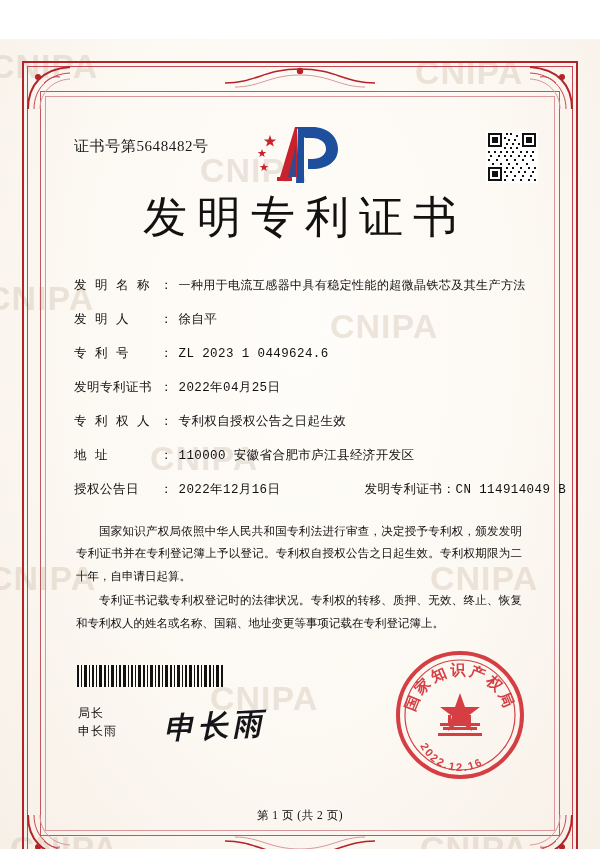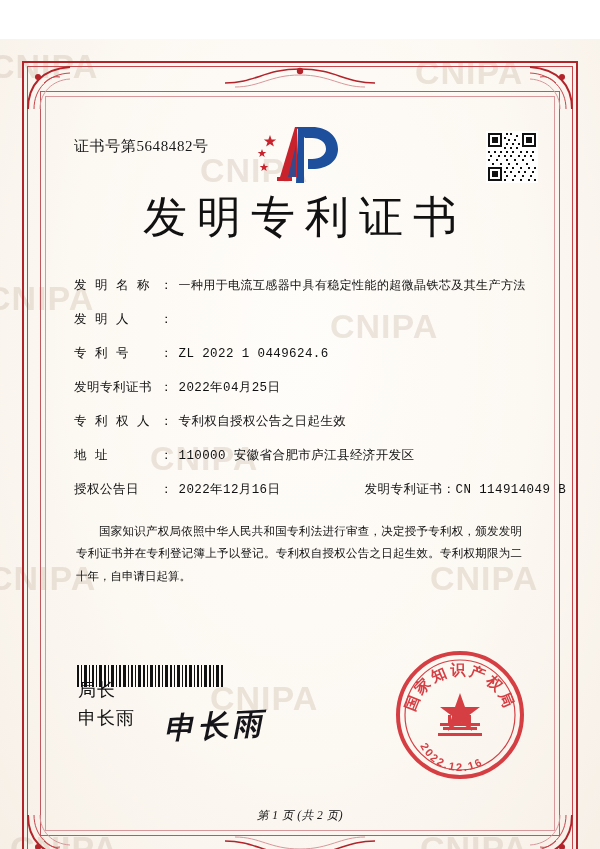--- a/index.html
+++ b/index.html
@@ -198,22 +198,22 @@
     left: 20px;
     bottom: 132px;
     width: 148px;
     height: 22px;
   }
 
   
   .sign-block {
     position: absolute;
     left: 22px;
-    bottom: 86px;
-    font-size: 18px;
+    bottom: 78px;
+    font-size: 12px;
     line-height: 1.55;
     color: #111;
     letter-spacing: 1px;
   }
   .handwriting {
     position: absolute;
     left: 108px;
     bottom: 72px;
     font-size: 30px;
     font-family: "DejaVu Serif", serif;
@@ -435,26 +435,27 @@
 
       <div class="field-row">
         <span class="field-label">发 明 名 称</span>
         <span class="field-colon">：</span>
         <span class="field-value small">一种用于电流互感器中具有稳定性能的超微晶铁芯及其生产方法</span>
       </div>
 
       <div class="field-row">
         <span class="field-label">发 明 人</span>
         <span class="field-colon">：</span>
+        <span class="field-value">徐自平</span>
       </div>
 
       <div class="field-row">
         <span class="field-label">专 利 号</span>
         <span class="field-colon">：</span>
-        <span class="field-value">ZL 2022 1 0449624.6</span>
+        <span class="field-value">ZL 2023 1 0449624.6</span>
       </div>
 
       <div class="field-row">
         <span class="field-label">发明专利证书</span>
         <span class="field-colon">：</span>
         <span class="field-value">2022年04月25日</span>
       </div>
 
       <div class="field-row">
         <span class="field-label">专 利 权 人</span>
@@ -473,20 +474,21 @@
         <span class="field-colon">：</span>
         <span class="field-value">2022年12月16日</span>
         <span class="field-label2">发明专利证书：</span>
         <span class="field-value">CN 114914049 B</span>
       </div>
 
     </div>
 
     <div class="paragraphs">
       <p>国家知识产权局依照中华人民共和国专利法进行审查，决定授予专利权，颁发发明专利证书并在专利登记簿上予以登记。专利权自授权公告之日起生效。专利权期限为二十年，自申请日起算。</p>
+      <p>专利证书记载专利权登记时的法律状况。专利权的转移、质押、无效、终止、恢复和专利权人的姓名或名称、国籍、地址变更等事项记载在专利登记簿上。</p>
     </div>
 
     <div class="barcode">
       <svg width="148" height="22" viewBox="0 0 148 22">
         <rect x="0" y="0" width="148" height="22" fill="#fdfaf6"></rect>
         <g fill="#111">
           <rect x="1" y="0" width="2" height="22"></rect>
             <rect x="5" y="0" width="1" height="22"></rect>
           <rect x="8" y="0" width="3" height="22"></rect>
             <rect x="13" y="0" width="1" height="22"></rect>
@@ -559,17 +561,17 @@
           <path id="sealBottom" d="M 22,78 A 44,44 0 0 0 110,78" fill="none"></path>
           <text font-family="'Liberation Sans', sans-serif" font-size="11" font-weight="bold" fill="#d0262c" letter-spacing="2">
             <textPath href="#sealBottom" startOffset="14%">2022.12.16</textPath>
           </text>
         </g>
       </svg>
     </div>
 
   </div>
 
-  <div class="page-no" style="bottom:62px;font-style:italic;">第 1 页 (共 2 页)</div>
+  <div class="page-no" style="bottom:62px;">第 1 页 (共 2 页)</div>
 
   <div class="footnote">其他事项参见续页</div>
 
 </div>
 
 </body></html>

